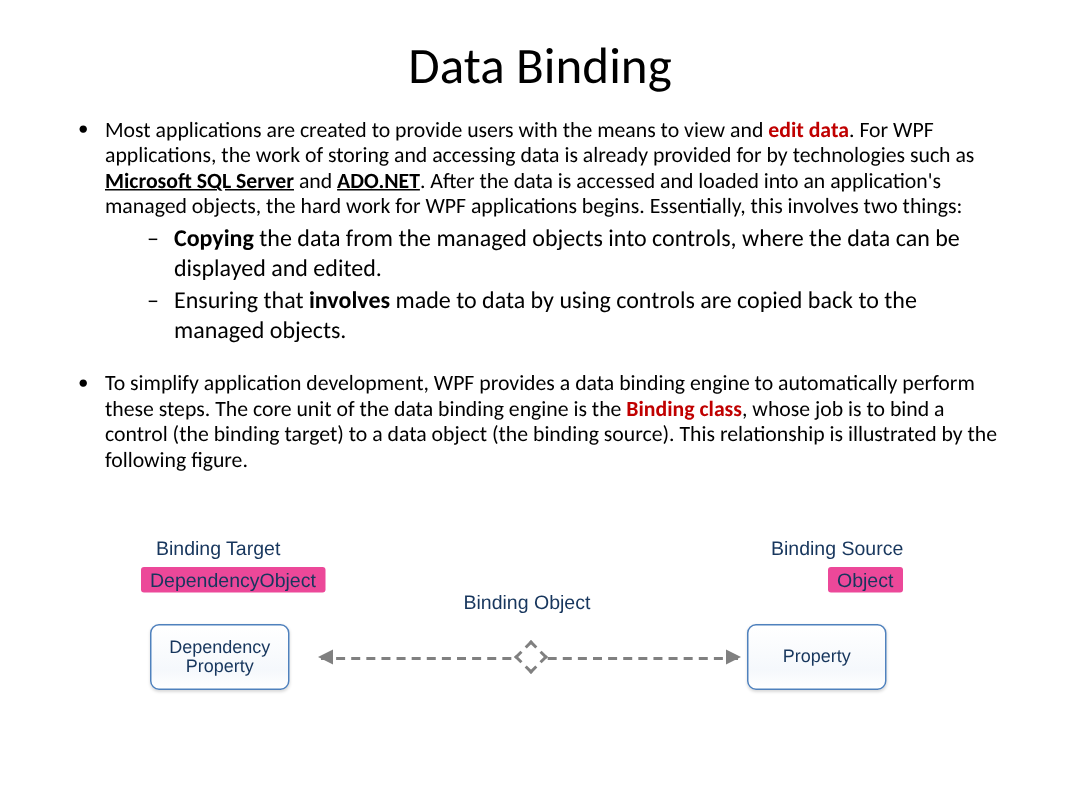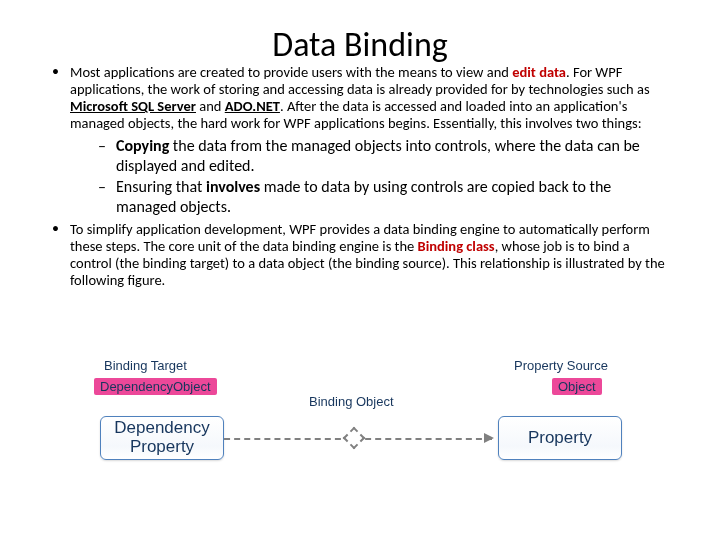--- a/index.html
+++ b/index.html
@@ -16,21 +16,21 @@
     font-weight:400;
     padding-top:28px;
     line-height:1;
   }
   .content {
     padding:0 52px 0 52px;
     font-size:14.5px;
     line-height:1.18;
   }
   ul.top { list-style:none; }
-  ul.top > li { position:relative; padding-left:18px; margin-top:2px;}
+  ul.top > li { position:relative; padding-left:18px; margin-top:16px;}
   ul.top > li:before {
     content:"•"; position:absolute; left:0; top:0; font-size:14px;
   }
   ul.sub { list-style:none; margin:4px 0 4px 28px; font-size:16px; line-height:1.22;}
   ul.sub > li { position:relative; padding-left:18px; margin-bottom:2px;}
   ul.sub > li:before {
     content:"–"; position:absolute; left:0; top:0;
   }
   .b { font-weight:700; }
   .u { text-decoration:underline; }
@@ -51,28 +51,28 @@
     position:absolute;
     background:#ec4899;
     font-size:13px;
     padding:1px 6px;
     border-radius:2px;
   }
   .ol-dep { left:0; top:20px; }
   .ol-obj { left:458px; top:20px; }
   .box {
     position:absolute;
-    width:124px; height:44px;
+    width:93px; height:44px;
     border:1px solid #4f81bd;
     border-radius:6px;
     background:linear-gradient(#fff,#f5f8fc 70%,#ffffff);
     box-shadow:0 1px 2px rgba(0,0,0,0.15);
     display:flex; align-items:center; justify-content:center;
     text-align:center;
-    font-size:17px; line-height:1.1;
+    font-size:12px; line-height:1.1;
     color:#17365d;
   }
   .box-dep { left:6px; top:58px; }
   .box-prop { left:404px; top:58px; }
   .bo-label {
     position:absolute; left:215px; top:36px;
     font-size:13px;
   }
   .line {
     position:absolute;
@@ -116,21 +116,21 @@
       </ul>
     </li>
     <li>
       <span>To simplify application development, WPF provides a data binding engine to automatically perform these steps. The core unit of the data binding engine is the </span><span class="red">Binding class</span><span>, whose job is to bind a control (the binding target) to a data object (the binding source). This relationship is illustrated by the following figure.</span>
     </li>
   </ul>
 </div>
 
 <div class="diagram">
   <div class="col-label lbl-bt">Binding Target</div>
-  <div class="col-label lbl-bs">Property Source</div>
+  <div class="col-label lbl-bs">Binding Source</div>
   <div class="obj-label ol-dep">DependencyObject</div>
   <div class="obj-label ol-obj">Object</div>
   <div class="bo-label">Binding Object</div>
 
   <div class="line line-main"></div>
   <div class="arrowhead ah-left"></div>
   <div class="arrowhead ah-right"></div>
   <div class="diamond"></div>
 
   <div class="box box-dep">Dependency Property</div>

